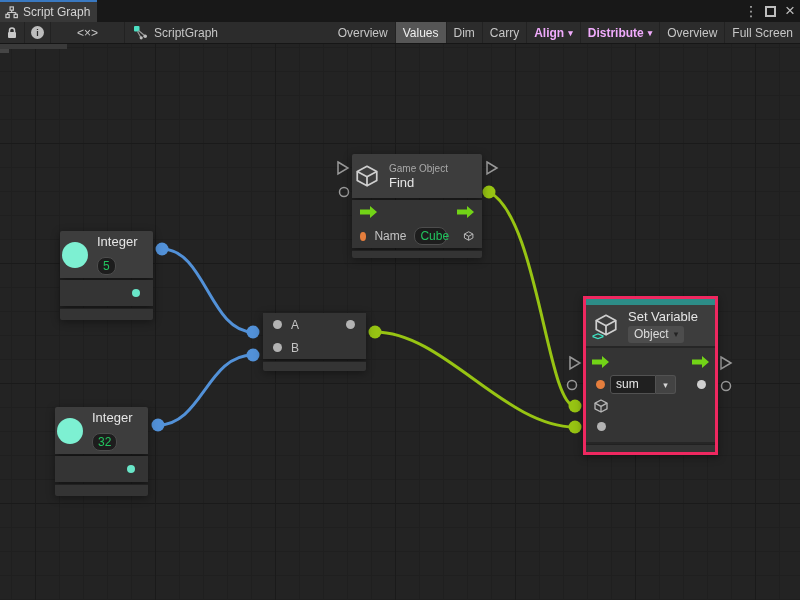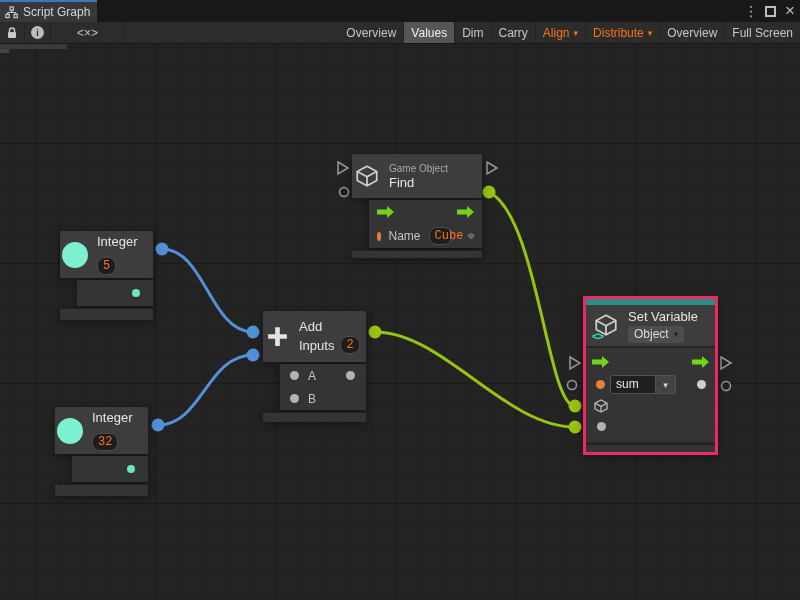--- a/index.html
+++ b/index.html
@@ -16,21 +16,21 @@
   .maxi { width:11px; height:11px; border:2px solid #bdbdbd; }
 
   
   .toolbar { position:absolute; left:0; top:22px; width:800px; height:22px; background:#2c2c2c;
     border-bottom:1px solid #161616; display:flex; align-items:stretch; color:#c6c6c6; font-size:12px; }
   .tb-btn { display:flex; align-items:center; justify-content:center; padding:0 7px;
     border-right:1px solid #222; white-space:nowrap; }
   .tb-btn.icon-btn { padding:0 6px; }
   .tb-btn.wide { width:74px; }
   .tb-btn.active { background:#565656; color:#efefef; }
-  .tb-btn.disabled { color:#f97316; }
+  .tb-btn.disabled { color:#f0abfc;font-weight:bold; }
   .tb-group { display:flex; align-items:center; gap:6px; padding:0 8px; }
   .zoom-track { position:relative; width:86px; height:2px; background:#7d7d7d; border-radius:1px; }
   .zoom-handle { position:absolute; right:-2px; top:-5px; width:12px; height:12px; border-radius:50%; background:#9b9b9b; }
   .spacer { flex:1; }
   .caret { font-size:9px; margin-left:4px; }
 
   
   .canvas { position:absolute; left:0; top:44px; width:800px; height:556px; background-color:#232323;
     background-image:
       linear-gradient(#1a1a1a 1px, transparent 1px),
@@ -39,26 +39,26 @@
       linear-gradient(90deg, #1f1f1f 1px, transparent 1px);
     background-size:120px 120px,120px 120px,24px 24px,24px 24px;
     background-position:0 99px,35px 0,0 3px,11px 0; }
   .strip1 { position:absolute; left:0; top:0; width:67px; height:5px; background:#3a3a3a; }
   .strip2 { position:absolute; left:0; top:5px; width:9px; height:4px; background:#454545; }
   svg.wires { position:absolute; left:0; top:0; width:800px; height:556px; z-index:1; }
 
   
   .node { position:absolute; z-index:2; filter:drop-shadow(0 2px 4px rgba(0,0,0,0.4)); }
   .n-header { background:#3d3d3d; border-radius:2px 2px 0 0; display:flex; align-items:center; padding-left:2px; gap:9px; }
-  .n-body { background:#343434; position:relative; margin-top:2px;margin-left:17px; }
+  .n-body { background:#343434; position:relative; margin-top:2px; }
   .n-footer { background:#343434; margin-top:2px; border-top:1px solid #212121; border-radius:0 0 2px 2px; }
   .n-title { color:#e6e6e6; font-size:13px; }
   .n-cat { color:#a9a9a9; font-size:10px; }
-  .val-box { background:#1d1d1d; border:1px solid #4c4c4c; border-radius:8px; color:#f97316;
-    font-size:12px; padding:0 5px; height:18px; line-height:16px; display:inline-block; min-width:14px; text-align:left;font-family:Liberation Mono, monospace; }
+  .val-box { background:#1d1d1d; border:1px solid #4c4c4c; border-radius:8px; color:#22c55e;
+    font-size:12px; padding:0 5px; height:18px; line-height:16px; display:inline-block; min-width:14px; text-align:left; }
   .dot { border-radius:50%; display:inline-block; }
   .dot.gray  { width:9px; height:9px; background:#b3b3b3; }
   .dot.mint  { width:8px; height:8px; background:#69e6c8; }
   .dot.orange{ width:9px; height:9px; background:#e57e3d; }
   .dot.white { width:9px; height:9px; background:#cfcfcf; }
   .icon-circle { width:26px; height:26px; border-radius:50%; background:#7df0d2; flex:none; }
   .port-label { color:#c3c3c3; font-size:12px; }
 
   
   .node-int { width:93px; }
@@ -134,20 +134,29 @@
       <path d="M3.5,6 V4.5 a2.5,2.5 0 0 1 5,0 V6" stroke="#c9c9c9" stroke-width="1.5" fill="none"></path>
       <rect x="2" y="6" width="8" height="6" rx="1" fill="#c9c9c9"></rect>
     </svg>
   </div>
   <div class="tb-btn icon-btn">
     <span style="width:13px;height:13px;border-radius:50%;background:#bdbdbd;color:#2b2b2b;font-size:9px;font-weight:bold;display:flex;align-items:center;justify-content:center;">i</span>
   </div>
   <div class="tb-btn wide">
     <span>&lt;×&gt;</span>
   </div>
+  <div class="tb-group">
+    <svg width="15" height="15" viewBox="0 0 15 15">
+      <rect x="1" y="1" width="5.5" height="5.5" rx="1" fill="#4ce0c3"></rect>
+      <path d="M5.5,5.5 L11.8,10.8 M4.5,6.5 L7.8,12.2" stroke="#9a9a9a" stroke-width="1.2"></path>
+      <circle cx="12.2" cy="11.2" r="1.8" fill="#bbb"></circle>
+      <circle cx="8.2" cy="12.8" r="1.6" fill="#bbb"></circle>
+    </svg>
+    <span>ScriptGraph</span>
+  </div>
   <div class="spacer"></div>
   <div class="tb-btn">
       <span>Overview</span>
     </div>
   <div class="tb-btn active">
       <span>Values</span>
     </div>
   <div class="tb-btn">
       <span>Dim</span>
     </div>
@@ -222,32 +231,20 @@
         <span class="val-box">32</span>
       </div>
     </div>
     <div class="n-body">
       <span class="dot mint out-dot"></span>
     </div>
     <div class="n-footer"></div>
   </div>
 
   <div class="node node-add">
-    <div class="n-header">
-      <svg width="25" height="25" viewBox="0 0 24 24">
-        <path d="M12,3 V21 M3,12 H21" stroke="#e2e2e2" stroke-width="4.5"></path>
-      </svg>
-      <div class="hd-col" style="display:flex;flex-direction:column;gap:2px;">
-        <span class="n-title">Add</span>
-        <span class="inputs-row">
-          <span class="n-title">Inputs</span>
-          <span class="val-box">2</span>
-        </span>
-      </div>
-    </div>
     <div class="n-body">
       <div class="add-row">
         <span class="dot gray"></span>
         <span class="port-label">A</span>
         <span class="dot gray out-dot"></span>
       </div>
       <div class="add-row">
         <span class="dot gray"></span>
         <span class="port-label">B</span>
       </div>

